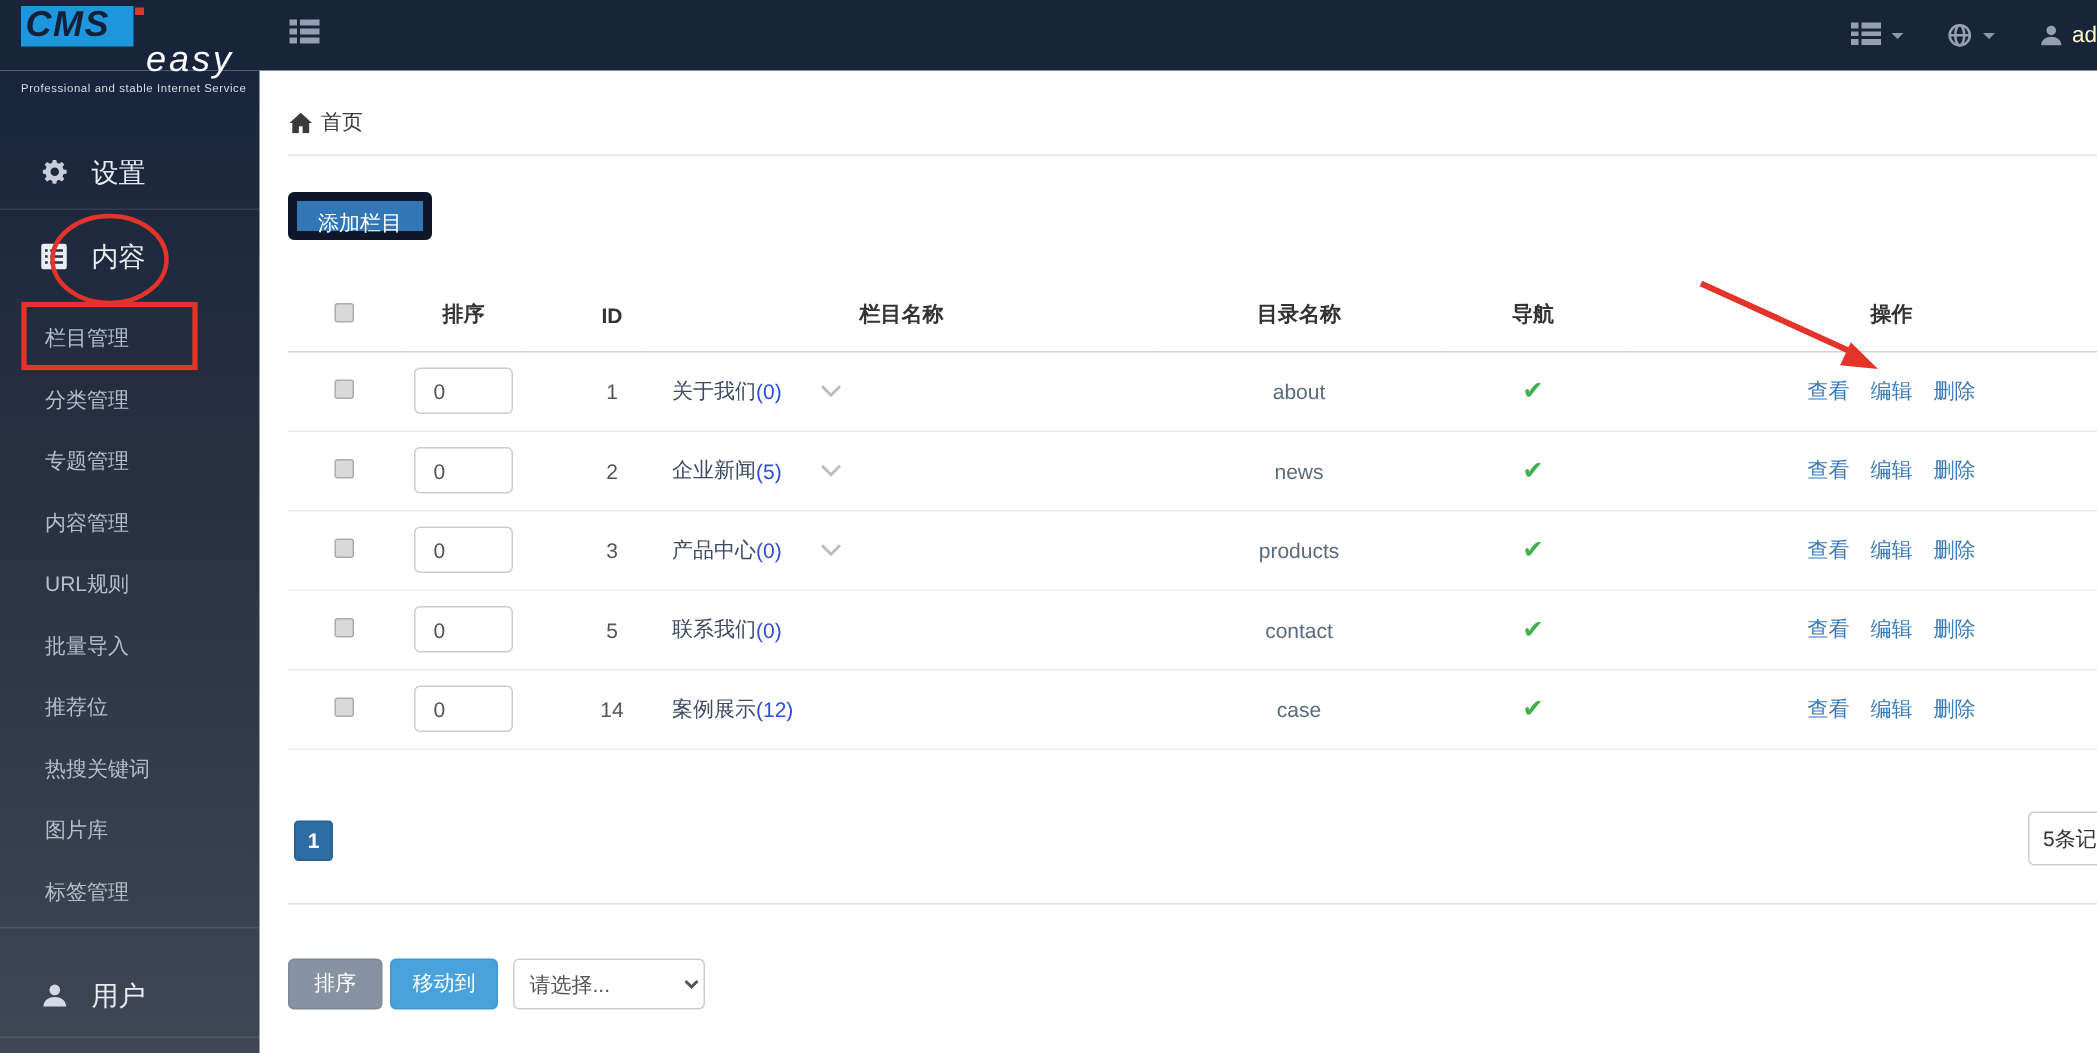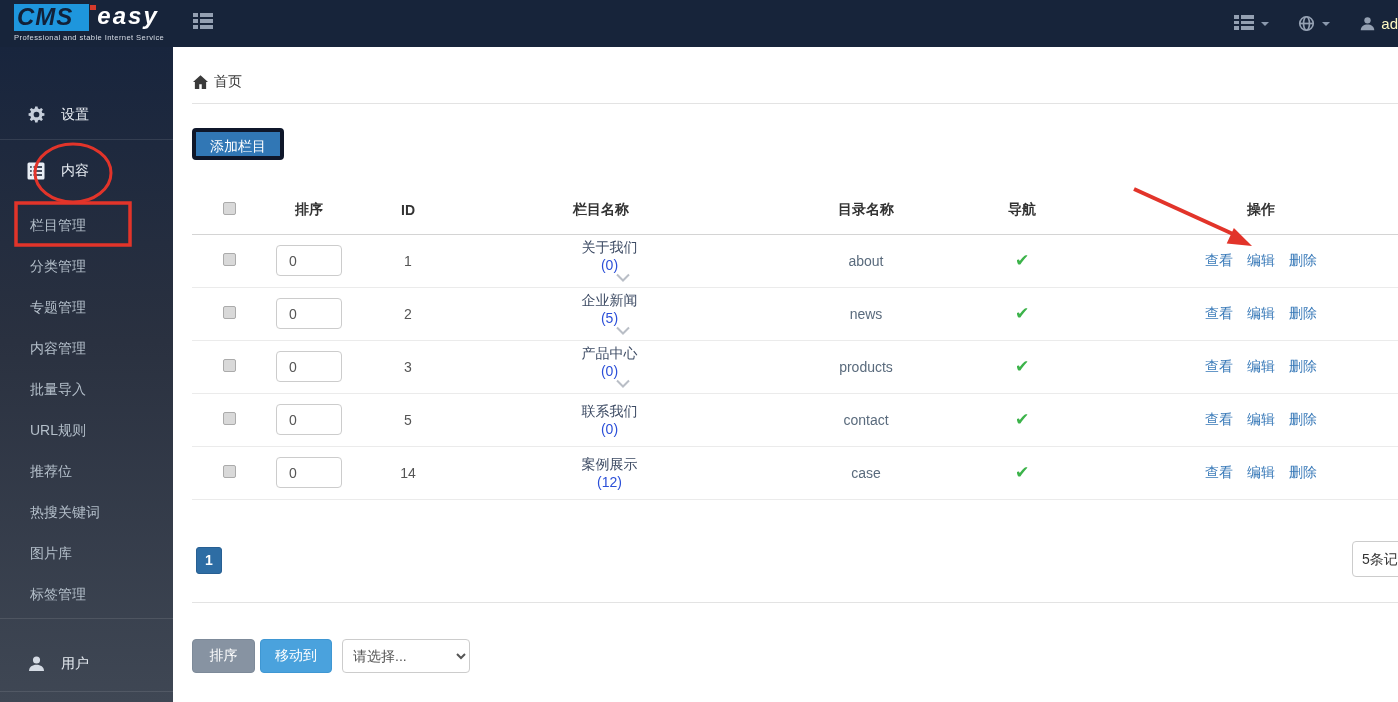--- a/index.html
+++ b/index.html
@@ -6,60 +6,60 @@
   html,body { width:1398px; height:702px; overflow:hidden; }
   body { font-family:"Liberation Sans","DejaVu Sans",sans-serif; font-size:14px; color:#333; background:#fff; position:relative; }
   a { text-decoration:none; cursor:pointer; }
 
   
   .navbar { position:absolute; top:0; left:0; width:1398px; height:47px; background:#17243a; z-index:5; }
   .logo { position:absolute; left:14px; top:4px; line-height:1; }
   .logo-row { display:flex; align-items:flex-start; }
   .logo-cms { background:#1e96dd; color:#122138; font-weight:bold; font-style:italic; font-size:24px; padding:1px 16px 2px 3px; letter-spacing:1px; }
   .logo-tm { width:6px; height:5px; background:#d33a2c; margin:1px 1px 0 1px; display:inline-block; }
-  .logo-easy { color:#fff; font-weight:bold; font-style:italic; font-size:24px; letter-spacing:2px; }
+  .logo-easy { color:#fff; font-weight:normal; font-style:italic; font-size:24px; letter-spacing:2px;margin-top:24px; }
   .logo-tagline { color:#d7dde6; font-size:7.6px; margin-top:3px; letter-spacing:0.4px; white-space:nowrap; }
   .hamburger { position:absolute; left:193px; top:13px; cursor:pointer; }
   .li-row { display:flex; margin-bottom:2px; }
   .li-sq { width:5px; height:4px; background:#94a0b2; margin-right:2px; }
   .li-bar { width:13px; height:4px; background:#94a0b2; }
   .nav-right { position:absolute; right:0; top:0; height:47px; display:flex; align-items:center; }
   .nav-item { color:#8b99ae; font-size:15px; margin-right:29px; cursor:pointer; }
   .nav-icongroup { display:flex; align-items:center; margin-right:29px; cursor:pointer; }
   .caret { width:0; height:0; border-left:4px solid transparent; border-right:4px solid transparent; border-top:4px solid #8b99ae; margin-left:7px; }
   .nav-user { display:flex; align-items:center; color:#fef9c3; font-size:15px; }
   .mini-list .li-sq, .mini-list .li-bar { height:3.5px; }
 
   
   .sidebar { position:absolute; top:47px; left:0; width:173px; height:655px;
     background:linear-gradient(180deg,#18253d 0%, #2a3140 45%, #3f4754 100%); z-index:4; }
   .side-inner { padding-top:47px; }
-  .side-header { height:41px; display:flex; align-items:center; padding-left:26px; color:#e8edf3; font-size:14px; cursor:pointer; }
+  .side-header { height:41px; display:flex; align-items:center; padding-left:26px; color:#e8edf3; font-size:18px; cursor:pointer; }
   .side-header .s-ic { width:20px; height:20px; margin-right:15px; display:inline-flex; align-items:center; justify-content:center; }
   .side-sub { height:41px; display:flex; align-items:center; padding-left:30px; color:#b4bfca; font-size:14px; cursor:pointer; }
   .side-divider { border-top:1px solid rgba(255,255,255,0.10); margin:4px 0 10px 0; }
   .side-divider2 { border-top:1px solid rgba(255,255,255,0.10); margin:3px 0 0 0; }
   .mt14 { margin-top:14px; }
   .mt24 { margin-top:24px; }
   .side-bottom-line { border-top:1px solid rgba(255,255,255,0.10); margin-top:7px; }
 
   
   .main { position:absolute; left:173px; top:47px; width:1225px; height:655px; background:#fff; overflow:hidden; }
   .breadcrumb { margin:25px 0 0 20px; display:flex; align-items:center; color:#3a3a3a; font-size:14px; height:20px; }
   .breadcrumb svg { margin-right:6px; }
   .hdivider { border-top:1px solid #e3e3e3; margin-top:11px; margin-left:19px; }
-  .btn-add { display:inline-block; margin:24px 0 0 19px; background:#3177b5; border:4px solid #0f172a; color:#fff; font-size:14px; padding:6px 14px; border-radius:4px; height:32px; cursor:pointer; font-family:inherit; }
+  .btn-add { display:inline-block; margin:24px 0 0 19px; background:#3177b5; border:6px solid #0f172a; color:#fff; font-size:14px; padding:6px 14px; border-radius:4px; height:32px; cursor:pointer; font-family:inherit; }
 
   table.grid { border-collapse:collapse; table-layout:fixed; width:1206px; margin-left:19px; margin-top:27px; }
   table.grid th { font-weight:bold; color:#333; font-size:14px; height:47px; border-bottom:1px solid #d4d4d4; text-align:center; }
   table.grid td { height:53px; border-bottom:1px solid #ebebeb; text-align:center; vertical-align:middle; }
   th.c-id, td.c-id { text-align:left; padding-left:34px; color:#555; }
   th.c-id { color:#333; }
   td.c-name { text-align:left; padding-left:17px; }
-  .name-wrap { display:flex; align-items:center;flex-direction:column; }
+  .name-wrap { display:flex; align-items:center; }
   .name-link { color:#3c4a63; font-size:14px; }
   .count-link { color:#2b4fd8; font-size:14px; }
   .chev { margin-left:26px; display:inline-flex; cursor:pointer; }
   th.c-act, td.c-act { padding-left:41px; }
   td.c-dir { color:#5a6b7d; }
   .check-glyph { color:#3cb34a; font-size:17px; font-weight:bold; }
   .act-link { color:#3879b8; margin:0 7px; font-size:14px; }
   .checkbox { display:inline-block; width:13px; height:13px; background:#d9d9d9; border:1px solid #ababab; border-radius:2px; cursor:pointer; }
   .sort-input { width:66px; height:31px; border:1px solid #ccc; border-radius:4px; padding-left:12px; font-size:14px; color:#555; font-family:inherit; }
 
@@ -180,24 +180,24 @@
       <div class="side-sub">
         <span>分类管理</span>
       </div>
       <div class="side-sub">
         <span>专题管理</span>
       </div>
       <div class="side-sub">
         <span>内容管理</span>
       </div>
       <div class="side-sub">
+        <span>URL规则</span>
+      </div>
+      <div class="side-sub">
         <span>批量导入</span>
-      </div>
-      <div class="side-sub">
-        <span>URL规则</span>
       </div>
       <div class="side-sub">
         <span>推荐位</span>
       </div>
       <div class="side-sub">
         <span>热搜关键词</span>
       </div>
       <div class="side-sub">
         <span>图片库</span>
       </div>

